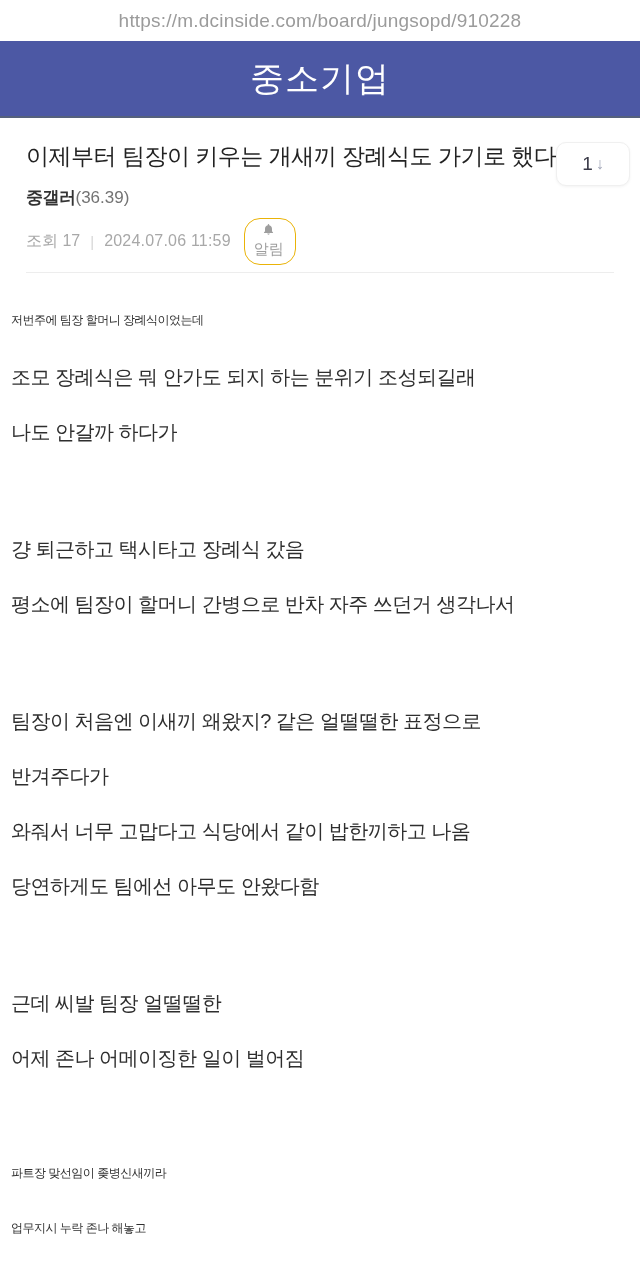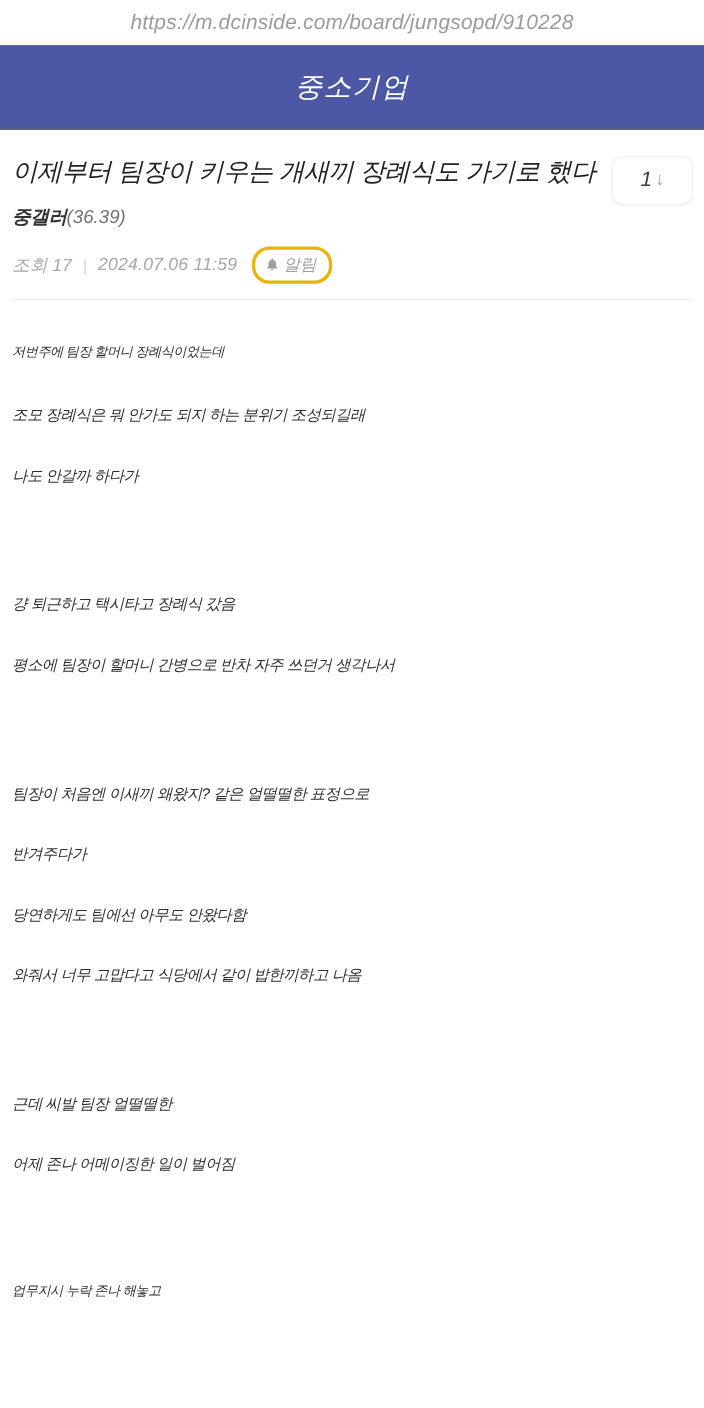--- a/index.html
+++ b/index.html
@@ -2,83 +2,84 @@
 <html><head>
 <meta charset="utf-8">
 <style>
   html, body { margin: 0; padding: 0; }
   body {
     width: 640px; height: 1280px;
     background: #ffffff;
     font-family: "Liberation Sans", "DejaVu Sans", sans-serif;
     overflow: hidden;
   }
-  .page { width: 640px; height: 1120px; position: relative; background: #fff; font-style: italic; }
+  .page { width: 640px; height: 1120px; position: relative; background: #fff; }
 
   
   .url-bar {
     height: 41px; background: #fff;
     display: flex; align-items: center; justify-content: center;
   }
   .url-text { color: #9b9b9b; font-size: 19px; letter-spacing: 0.2px; }
 
   
   .gall-header {
     height: 75px; background: #4c58a4;
     border-bottom: 2px solid #55617c;
     display: flex; align-items: center; justify-content: center;
   }
-  .gall-title { color: #ffffff; font-size: 25px; font-weight: 500; letter-spacing: 1px; }
+  .gall-title { color: #ffffff; font-size: 34px; font-weight: 500; letter-spacing: 1px; }
 
   
-  .post-head { padding: 0 11px; position: relative; }
+  .post-head { padding: 0 26px; position: relative; }
   .post-title {
     margin: 22px 0 0 0;
     font-size: 23px; line-height: 32px; font-weight: 500;
     color: #222222; letter-spacing: -0.5px;
   }
   .writer-row { margin-top: 14px; font-size: 17px; }
   .nickname { color: #333333; font-weight: 600; letter-spacing: -0.5px; }
   .writer-ip { color: #737373; font-weight: 400; }
 
   .info-row {
     margin-top: 11px; height: 42px;
     display: flex; align-items: center;
     color: #a8a8a8; font-size: 16px;
   }
   .info-left { display: flex; align-items: center; gap: 9px; }
   .meta-sep { color: #d6d6d6; font-size: 15px; padding: 0 1px; }
   .date-text { letter-spacing: 0.2px; }
 
   .alarm-pill {
     display: inline-flex; align-items: center; gap: 4px;
-    border: 3px solid #eab308; border-radius: 16px;
+    border: 1px solid #eab308; border-radius: 16px;
     padding: 4px 11px 5px 9px;
     color: #9e9e9e; font-size: 15px; background: #fff;
     margin-left: 4px;
+    flex-direction: column;
   }
   .alarm-pill svg { display: block; fill: #9e9e9e; }
 
   .count-button {
     position: absolute; right: 10px; top: 2px;
     width: 72px; height: 42px;
     background: #fff;
     border: 1px solid #f0f0f0; border-radius: 10px;
     box-shadow: 0 1px 3px rgba(0,0,0,0.05);
     display: flex; align-items: center; justify-content: center; gap: 3px;
   }
   .count-num { color: #3a3a48; font-size: 19px; font-weight: 500; }
   .count-arrow { color: #a2a6b8; font-size: 16px; }
 
   .divider { margin-top: 10px; border-bottom: 1px solid #ededed; }
 
   
   .post-body { padding: 33px 11px 0 11px; }
   .para { margin: 0 0 22px 0; color: #2e2e2e; letter-spacing: -0.5px; }
-  .para.large { font-size: 14px; line-height: 33px; }
+  .para.large { font-size: 20px; line-height: 33px; }
   .para.small { font-size: 12px; line-height: 28px; margin-bottom: 27px; }
   .para.blank { height: 40px; margin-bottom: 22px; }
 </style>
 </head>
 <body>
 
 <div class="page">
 
   <div class="url-bar">
     <span class="url-text">https://m.dcinside.com/board/jungsopd/910228</span>
@@ -121,22 +122,23 @@
   <div class="post-body">
       <p class="para small">저번주에 팀장 할머니 장례식이었는데</p>
       <p class="para large">조모 장례식은 뭐 안가도 되지 하는 분위기 조성되길래</p>
       <p class="para large">나도 안갈까 하다가</p>
       <p class="para blank"></p>
       <p class="para large">걍 퇴근하고 택시타고 장례식 갔음</p>
       <p class="para large">평소에 팀장이 할머니 간병으로 반차 자주 쓰던거 생각나서</p>
       <p class="para blank"></p>
       <p class="para large">팀장이 처음엔 이새끼 왜왔지? 같은 얼떨떨한 표정으로</p>
       <p class="para large">반겨주다가</p>
+      <p class="para large">와줘서 너무 고맙다고 식당에서 같이 밥한끼하고 나옴</p>
       <p class="para large">당연하게도 팀에선 아무도 안왔다함</p>
-      <p class="para large">와줘서 너무 고맙다고 식당에서 같이 밥한끼하고 나옴</p>
       <p class="para blank"></p>
       <p class="para large">근데 씨발 팀장 얼떨떨한</p>
       <p class="para large">어제 존나 어메이징한 일이 벌어짐</p>
       <p class="para blank"></p>
+      <p class="para small">파트장 맞선임이 좆병신새끼라</p>
       <p class="para small">업무지시 누락 존나 해놓고</p>
     </div>
 
 </div>
 
 </body></html>

